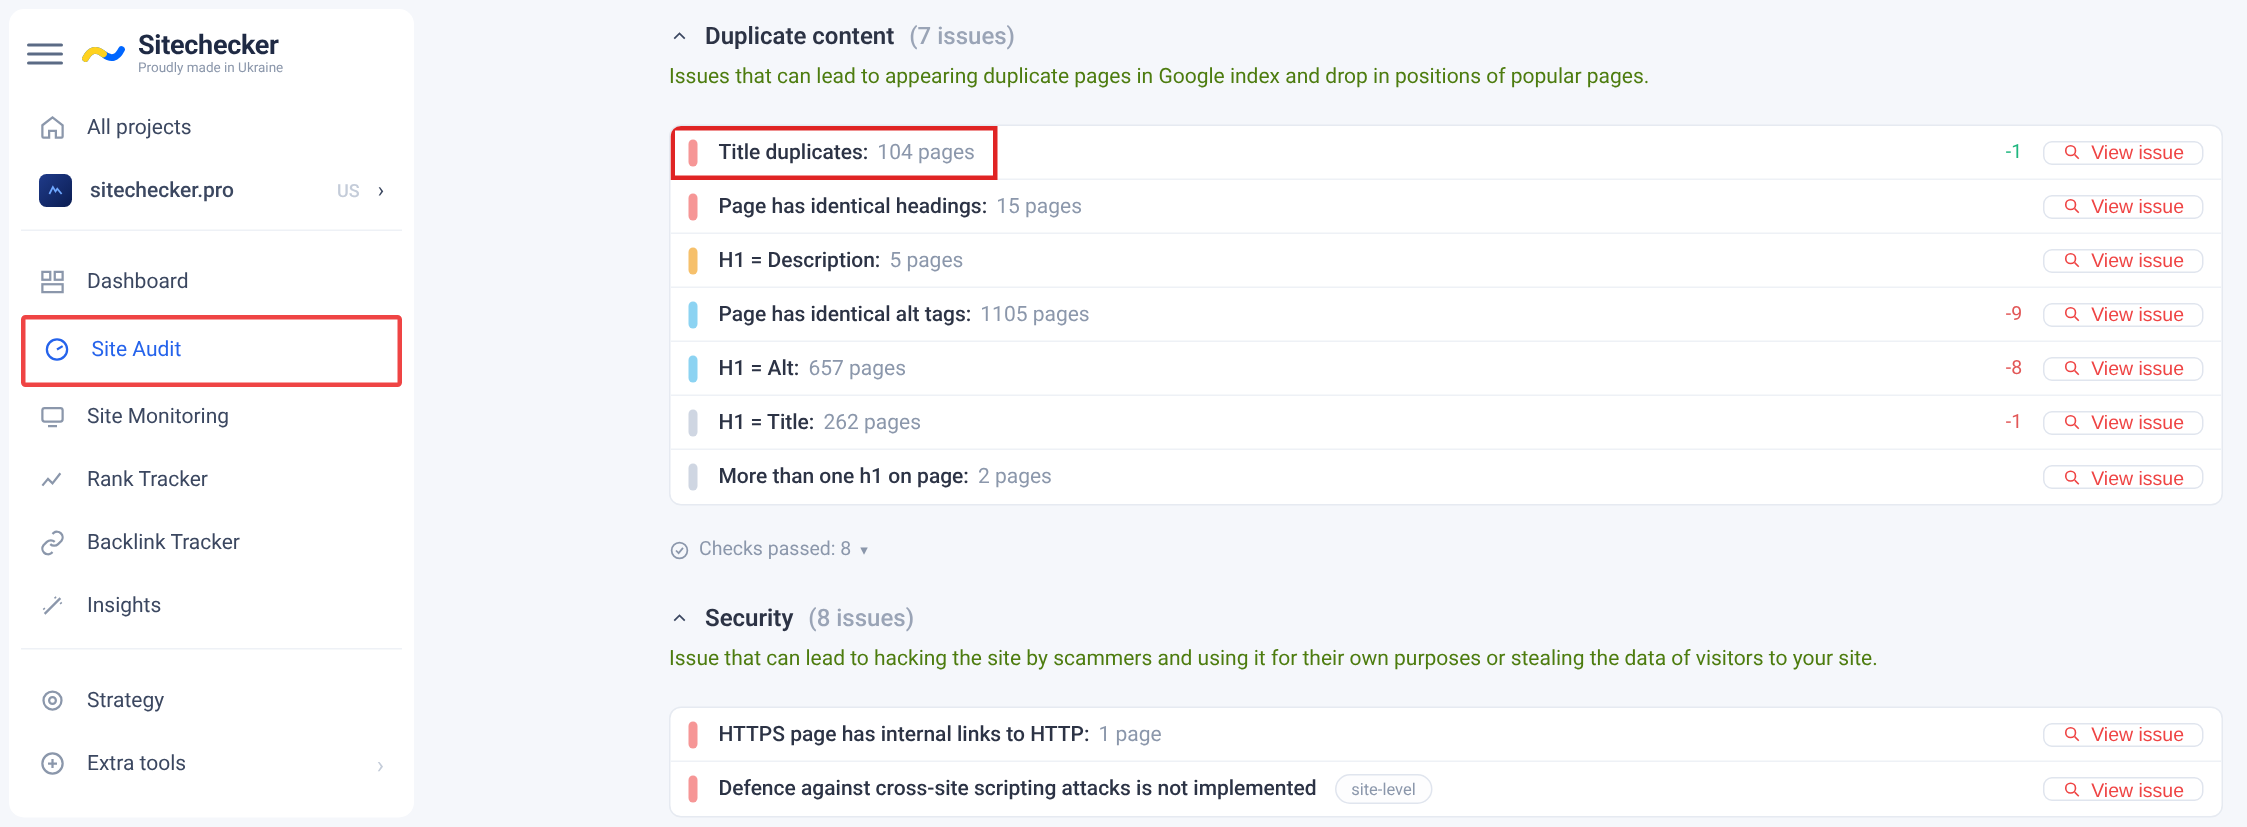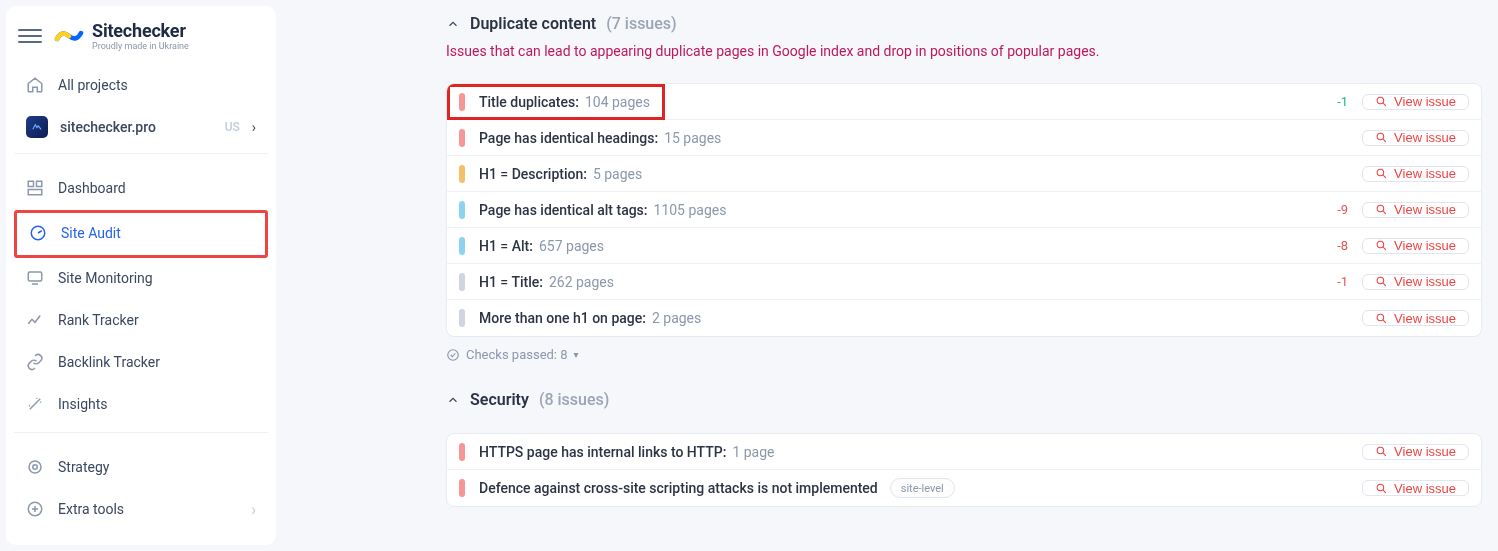--- a/index.html
+++ b/index.html
@@ -87,21 +87,21 @@
     overflow: hidden;
   }
   .section { margin-bottom: 28px; }
   .section-header {
     display: flex; align-items: center; gap: 10px;
     font-size: 16px; color: #2c3345; font-weight: 600;
     cursor: pointer; margin-bottom: 10px;
   }
   .section-header .count { color: #9aa4b6; font-weight: 500; }
   .chevron-up { width: 14px; height: 14px; color: #3b4760; }
-  .section-desc { font-size: 14px; color: #be185d; margin-bottom: 12px; }
+  .section-desc { font-size: 14px; color: #4d7c0f; margin-bottom: 12px; }
 
   .issue-list {
     background: #ffffff;
     border: 1px solid #e6eaf1;
     border-radius: 8px;
     overflow: hidden;
     position: relative;
     margin-top: 24px;
   }
   .issue-row {
@@ -142,21 +142,21 @@
   .badge-pill {
     display: inline-flex; align-items: center;
     height: 20px; padding: 0 10px;
     border: 1px solid #e0e5ee; border-radius: 12px;
     font-size: 11px; color: #8b97ab; margin-left: 12px;
     background:#fdfdfe;
   }
 
   .checks-passed {
     display: flex; align-items: center; gap: 6px;
-    margin-top: 10px; font-size: 13px; color: #8b97ab; cursor: pointer;
+    margin-top: 22px; font-size: 13px; color: #8b97ab; cursor: pointer;
   }
   .checks-passed svg { width: 14px; height: 14px; }
   .checks-passed .caret { font-size: 10px; }
 
   .red-box-issue {
     position: absolute;
     left: 0; top: 0;
     height: 36px;
     width: 218px;
     border: 3px solid #e02424;
@@ -415,20 +415,21 @@
         </div>
       </div>
       <div class="section">
         <div class="section-header">
           <svg class="chevron-up" viewBox="0 0 24 24" fill="none" stroke="currentColor" stroke-width="2">
             <path d="M6 15l6-6 6 6"></path>
           </svg>
           <span>Security</span> 
           <span class="count">(8 issues)</span>
         </div>
+        <div class="section-desc">Issue that can lead to hacking the site by scammers and using it for their own purposes or stealing the data of visitors to your site.</div>
         <div class="issue-list">
           <div class="issue-row">
             <span class="pill red"></span>
             <span class="issue-label">HTTPS page has internal links to HTTP:</span>
             <span class="issue-count"> 1 page</span>
             <span class="issue-delta "></span>
             <button class="view-btn">
               <svg class="mag-icon" viewBox="0 0 24 24" fill="none" stroke="currentColor" stroke-width="2">
                 <circle cx="10" cy="10" r="6"></circle>
                 <path d="M20 20l-5-5"></path>

